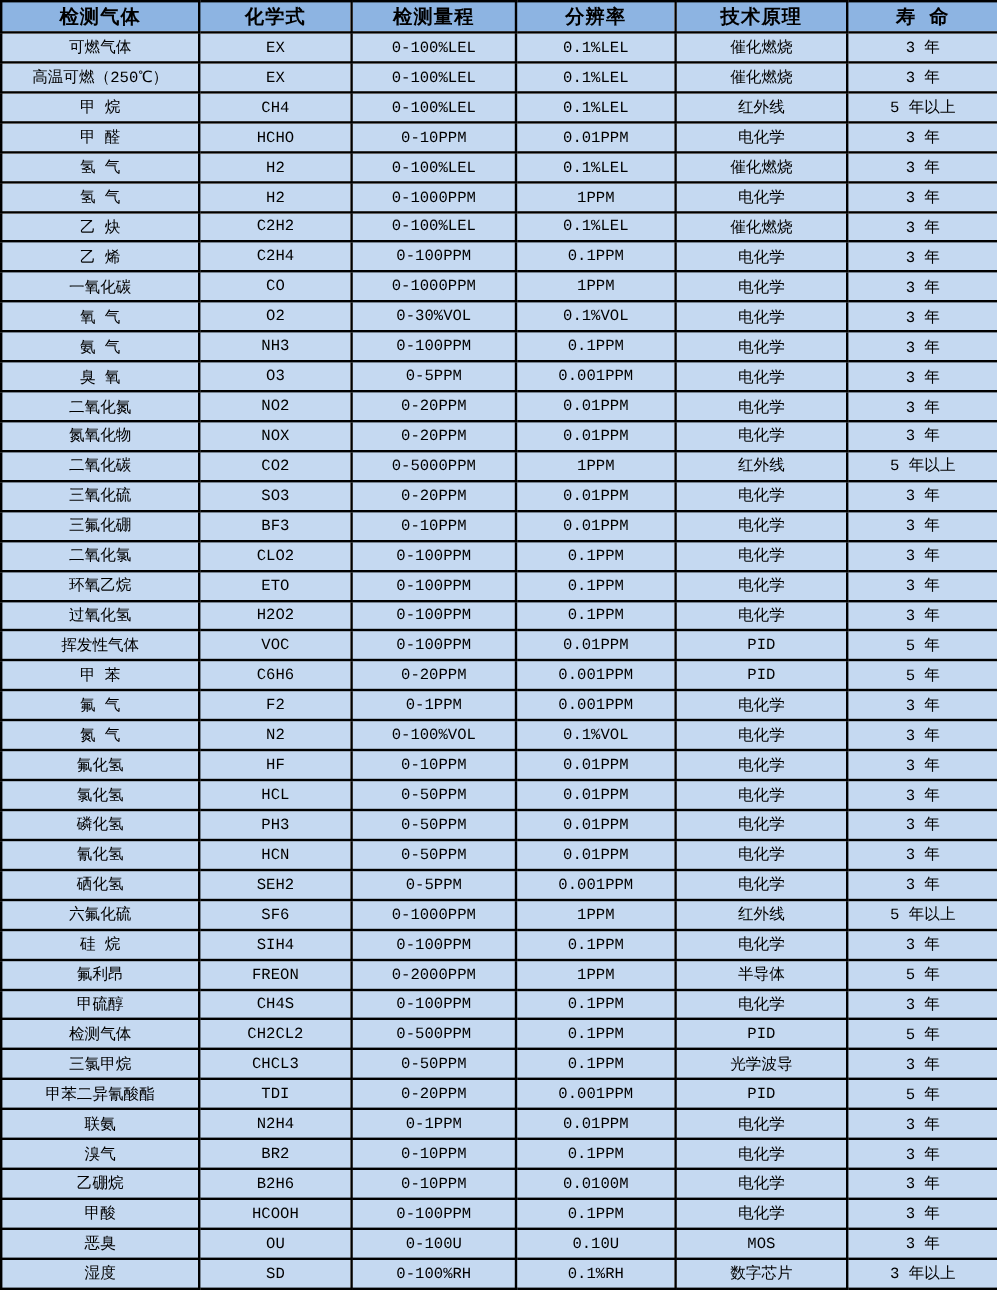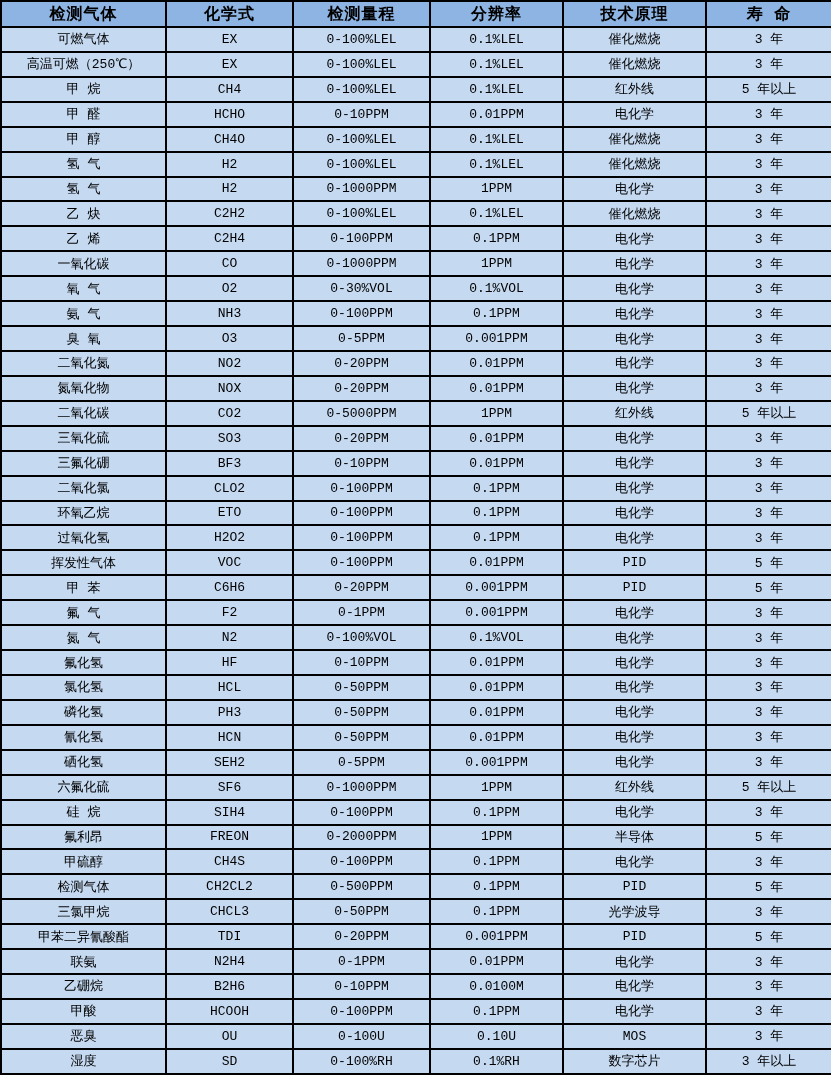--- a/index.html
+++ b/index.html
@@ -99,28 +99,20 @@
         </tr>
         <tr>
           <td>甲 醛</td>
           <td>HCHO</td>
           <td>0-10PPM</td>
           <td>0.01PPM</td>
           <td>电化学</td>
           <td>3 年</td>
         </tr>
         <tr>
-          <td>甲 醇</td>
-          <td>CH4O</td>
-          <td>0-100%LEL</td>
-          <td>0.1%LEL</td>
-          <td>催化燃烧</td>
-          <td>3 年</td>
-        </tr>
-        <tr>
           <td>氢 气</td>
           <td>H2</td>
           <td>0-100%LEL</td>
           <td>0.1%LEL</td>
           <td>催化燃烧</td>
           <td>3 年</td>
         </tr>
         <tr>
           <td>氢 气</td>
           <td>H2</td>
@@ -371,20 +363,28 @@
         </tr>
         <tr>
           <td>联氨</td>
           <td>N2H4</td>
           <td>0-1PPM</td>
           <td>0.01PPM</td>
           <td>电化学</td>
           <td>3 年</td>
         </tr>
         <tr>
+          <td>溴气</td>
+          <td>BR2</td>
+          <td>0-10PPM</td>
+          <td>0.1PPM</td>
+          <td>电化学</td>
+          <td>3 年</td>
+        </tr>
+        <tr>
           <td>乙硼烷</td>
           <td>B2H6</td>
           <td>0-10PPM</td>
           <td>0.0100M</td>
           <td>电化学</td>
           <td>3 年</td>
         </tr>
         <tr>
           <td>甲酸</td>
           <td>HCOOH</td>

